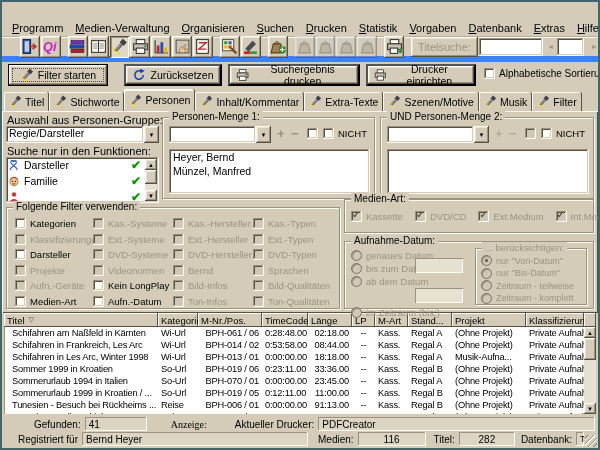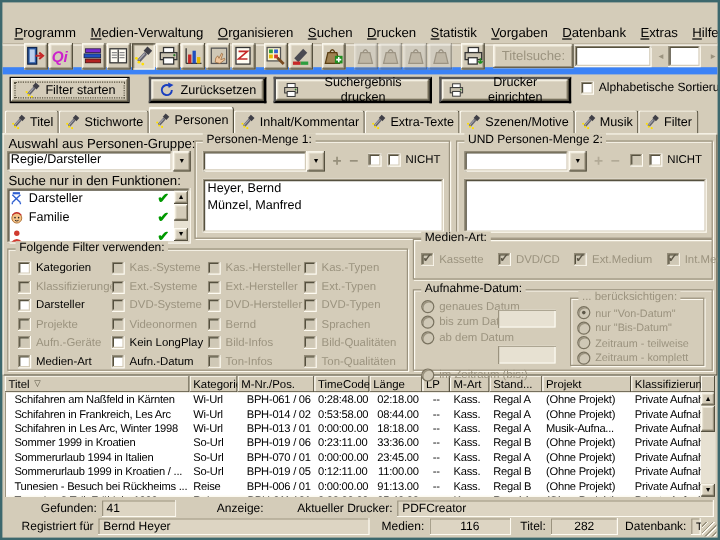--- a/index.html
+++ b/index.html
@@ -863,21 +863,21 @@
         <div class="sb-btn raised" style="top:0;">▲</div>
         <div class="sb-thumb raised" style="top:11px;height:22px;"></div>
         <div class="sb-btn raised" style="bottom:0;">▼</div>
       </div>
   </div>
 
   <div class="statusbar">
     <div class="srow" style="top:3px;padding-left:28px;">
       <span class="slabel">Gefunden:</span>
       <span class="sfield sunkt" style="width:62px;">41</span>
-      <span class="slabel" style="margin-left:34px;">Anzeige:</span>
+      <span class="slabel" style="margin-left:24px;font-family:Liberation Serif, serif;">Anzeige:</span>
       <span class="slabel" style="margin-left:24px;">Aktueller Drucker:</span>
       <span class="sfield sunkt" style="flex:1;margin-right:3px;">PDFCreator</span>
     </div>
     <div class="srow" style="top:18px;padding-left:12px;">
       <span class="slabel">Registriert für</span>
       <span class="sfield sunkt" style="width:226px;">Bernd Heyer</span>
       <span class="slabel" style="margin-left:10px;">Medien:</span>
       <span class="sfield sunkt" style="width:68px;justify-content:center;">116</span>
       <span class="slabel" style="margin-left:8px;">Titel:</span>
       <span class="sfield sunkt" style="width:56px;justify-content:center;">282</span>

